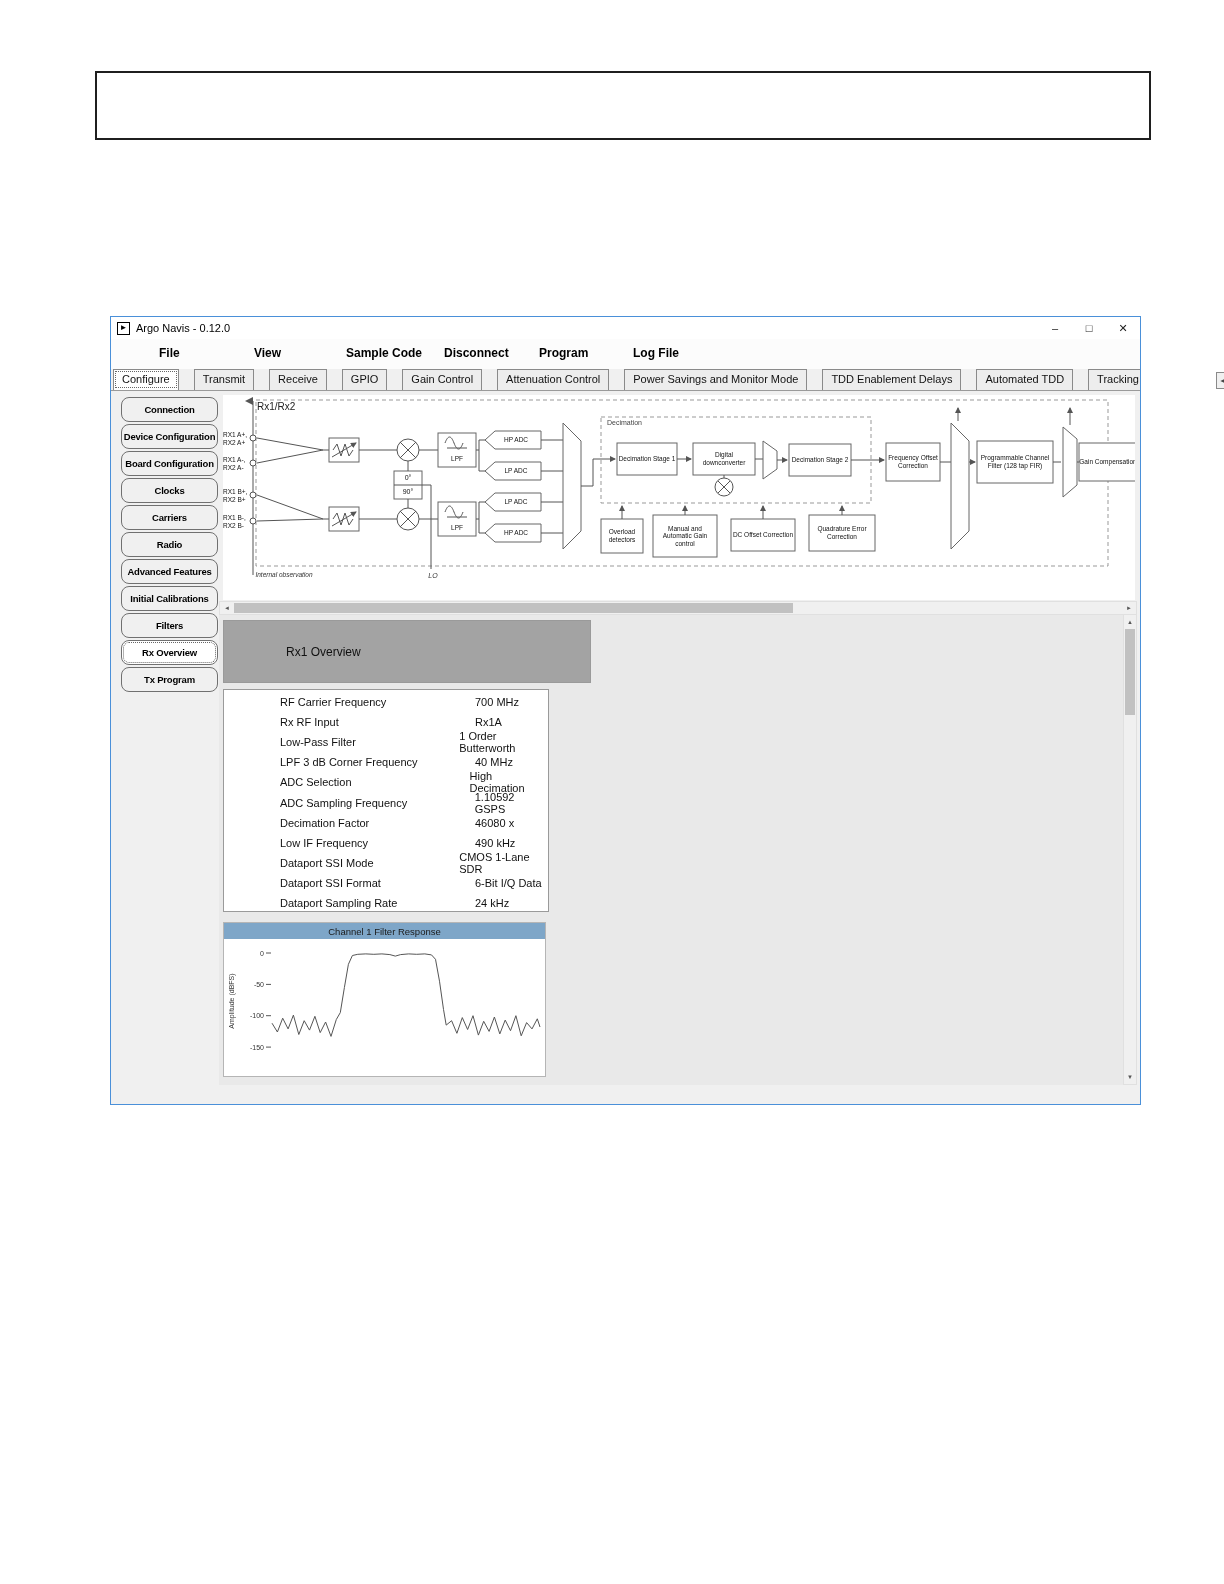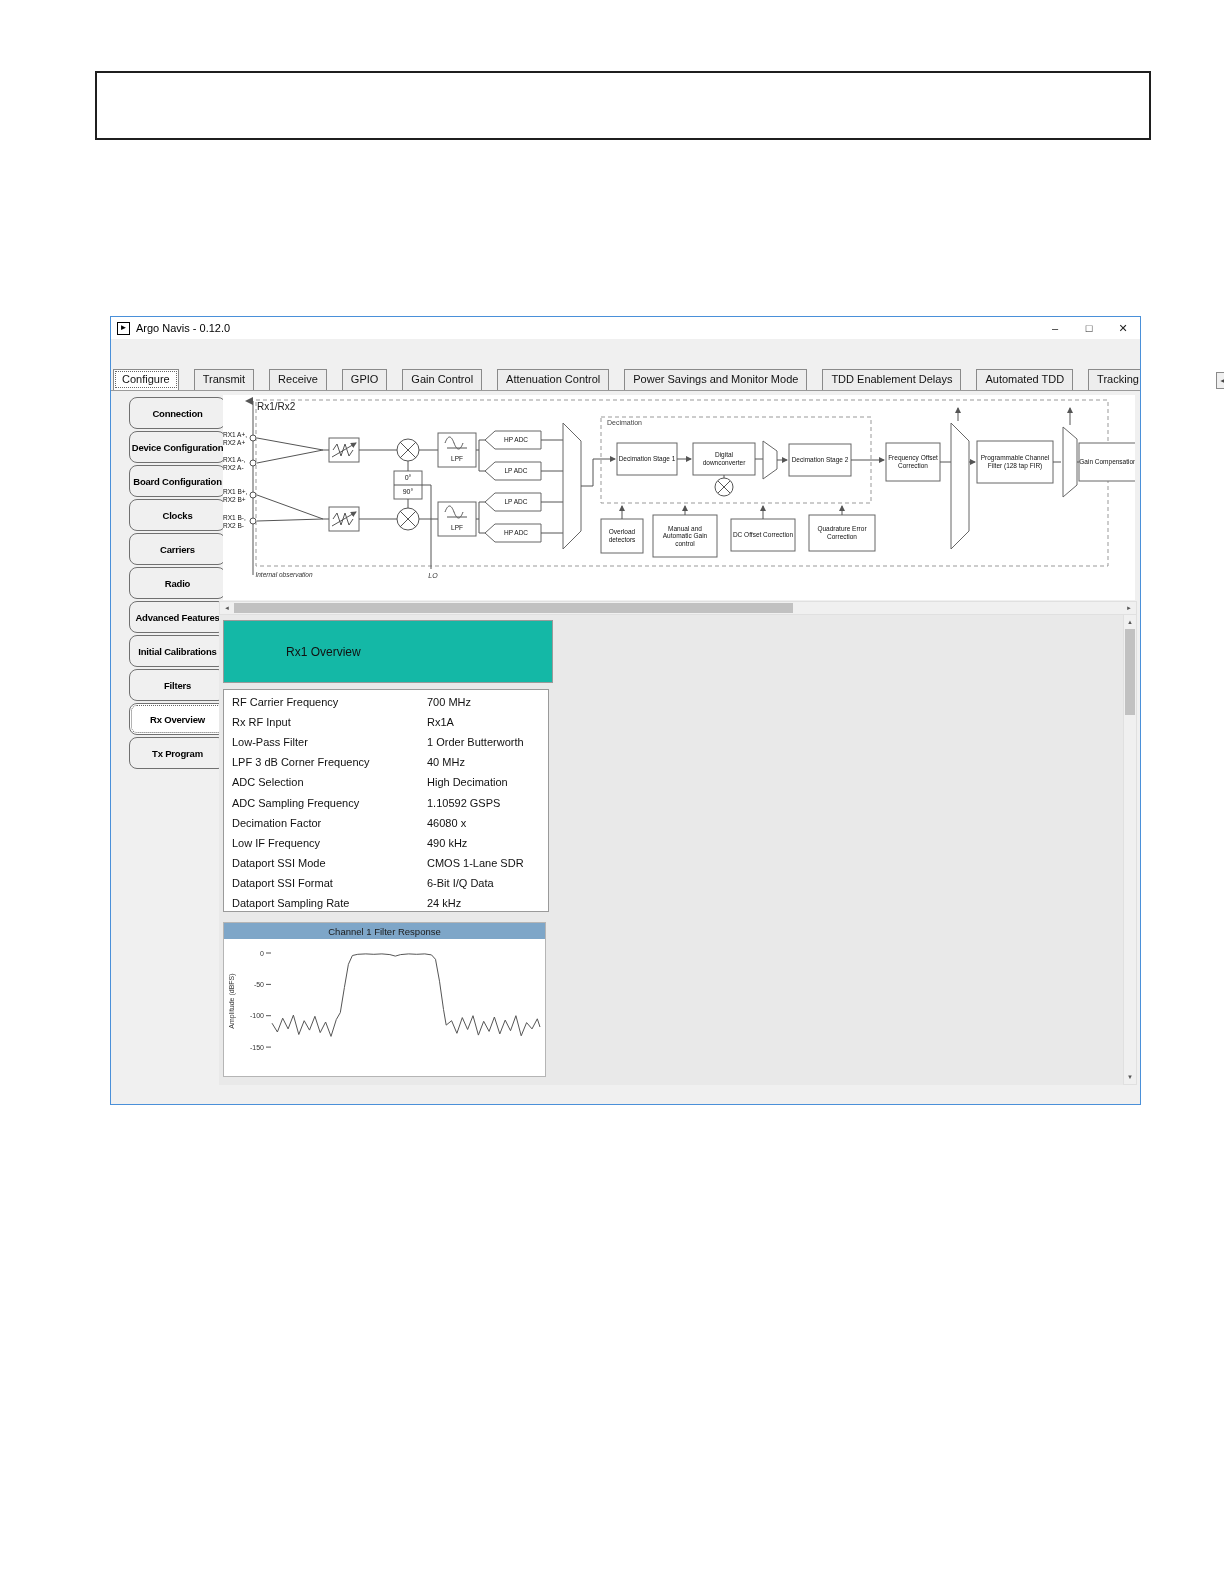--- a/index.html
+++ b/index.html
@@ -21,42 +21,42 @@
 
   .menubar { position:absolute; left:0; top:22px; right:0; height:30px; background:#fcfcfc; }
   .menu-item { position:absolute; top:7px; font-size:12px; font-weight:bold; color:#000; }
 
   .tabbar { position:absolute; left:0; top:52px; right:0; height:22px; background:#f0f0f0; display:flex; align-items:flex-end; overflow:hidden; padding-left:2px; border-bottom:1px solid #9a9a9a;gap:16px; }
   .tab { flex:0 0 auto; font-size:11px; padding:3px 8px 4px 8px; border:1px solid #8a8a8a; border-bottom:none; background:#ededed; margin-right:-1px; height:21px; white-space:nowrap; color:#111; }
   .tab.active { background:#fff; outline:1px dotted #666; outline-offset:-3px; }
   .tab-scroll { position:absolute; top:3px; width:13px; height:17px; border:1px solid #8a8a8a; background:#f0f0f0; font-size:7px; display:flex; align-items:center; justify-content:center; color:#444; }
 
   .sidebar { position:absolute; left:10px; top:80px; width:97px; }
-  .side-btn { width:97px; height:32px; margin-bottom:2px; border:1px solid #707070; border-radius:8px; background:#f0f0f0; font-size:9.5px; font-weight:bold; letter-spacing:-0.2px; display:flex; align-items:center; justify-content:center; white-space:nowrap; overflow:hidden; color:#000;margin-left:8px; }
+  .side-btn { width:97px; height:25px; margin-bottom:2px; border:1px solid #707070; border-radius:8px; background:#f0f0f0; font-size:9.5px; font-weight:bold; letter-spacing:-0.2px; display:flex; align-items:center; justify-content:center; white-space:nowrap; overflow:hidden; color:#000; }
   .side-btn.sel { background:#ffffff; outline:1px dotted #666; outline-offset:-3px; }
 
   .diagram-panel { position:absolute; left:112px; top:78px; width:912px; height:205px; background:#fff; overflow:hidden; }
   .diagram-panel svg { position:absolute; left:0; top:0; }
   .dl { position:absolute; font-size:6.5px; line-height:1.18; color:#111; display:flex; align-items:center; justify-content:center; text-align:center; }
   .dl.in { justify-content:flex-start; text-align:left; }
   .dl.big { font-size:10px; color:#222; }
   .dl.sec { font-size:7px; color:#444; justify-content:flex-start; }
   .dl.it { font-style:italic; color:#333; }
 
   .hscroll { position:absolute; left:108px; top:284px; width:918px; height:14px; background:#f0f0f0; display:flex; align-items:stretch; border:1px solid #e0e0e0; }
   .h-arrow { width:14px; display:flex; align-items:center; justify-content:center; font-size:6px; color:#555; background:#f0f0f0; }
   .h-track { flex:1; position:relative; }
   .h-thumb { position:absolute; left:0; top:1px; bottom:1px; width:63%; background:#c1c1c1; }
 
   .lower-bg { position:absolute; left:108px; top:298px; width:918px; height:470px; background:#e9e9e9; }
 
-  .ov-title { position:absolute; left:112px; top:303px; width:330px; height:63px; background:#14b8a6; border:1px solid #9a9a9a; display:flex; align-items:center; }
+  .ov-title { position:absolute; left:112px; top:303px; width:368px; height:63px; background:#a3a3a3; border:1px solid #9a9a9a; display:flex; align-items:center; }
   .ov-title span { font-size:12px; margin-left:62px; color:#111; }
 
-  .ov-table { position:absolute; left:112px; top:372px; width:326px; height:223px; background:#fff; border:1px solid #9a9a9a; padding-top:2px; }
+  .ov-table { position:absolute; left:112px; top:372px; width:326px; height:223px; background:#fff; border:1px solid #9a9a9a; padding-top:2px;padding-left:48px; }
   .orow { height:20.1px; display:flex; align-items:center; font-size:11px; }
   .olabel { margin-left:8px; width:195px; color:#111; }
   .ovalue { color:#111; }
 
   .chart-box { position:absolute; left:112px; top:605px; width:323px; height:155px; background:#fff; border:1px solid #b5b5b5; }
   .chart-header { height:16px; background:#7EA6C8; display:flex; align-items:center; justify-content:center; font-size:9.5px; color:#1b1b1b; }
 
   .vscroll { position:absolute; left:1012px; top:297px; width:14px; height:471px; background:#f0f0f0; border:1px solid #e0e0e0; }
   .v-arrow { position:absolute; left:0; width:100%; height:14px; display:flex; align-items:center; justify-content:center; font-size:6px; color:#555; }
   .v-thumb { position:absolute; left:1px; right:1px; top:14px; height:86px; background:#c1c1c1; }
@@ -85,20 +85,28 @@
           <span>►</span>
         </span>
       <span class="title-text">Argo Navis - 0.12.0</span>
       <span class="win-controls">
         <span class="wc">–</span>
         <span class="wc">□</span>
         <span class="wc">✕</span>
       </span>
     </div>
 
+    <div class="menubar">
+      <span class="menu-item" style="left:48px">File</span>
+      <span class="menu-item" style="left:143px">View</span>
+      <span class="menu-item" style="left:235px">Sample Code</span>
+      <span class="menu-item" style="left:333px">Disconnect</span>
+      <span class="menu-item" style="left:428px">Program</span>
+      <span class="menu-item" style="left:522px">Log File</span>
+    </div>
 
     <div class="tabbar">
       <span class="tab active">Configure</span>
       <span class="tab">Transmit</span>
       <span class="tab">Receive</span>
       <span class="tab">GPIO</span>
       <span class="tab">Gain Control</span>
       <span class="tab">Attenuation Control</span>
       <span class="tab">Power Savings and Monitor Mode</span>
       <span class="tab">TDD Enablement Delays</span>

